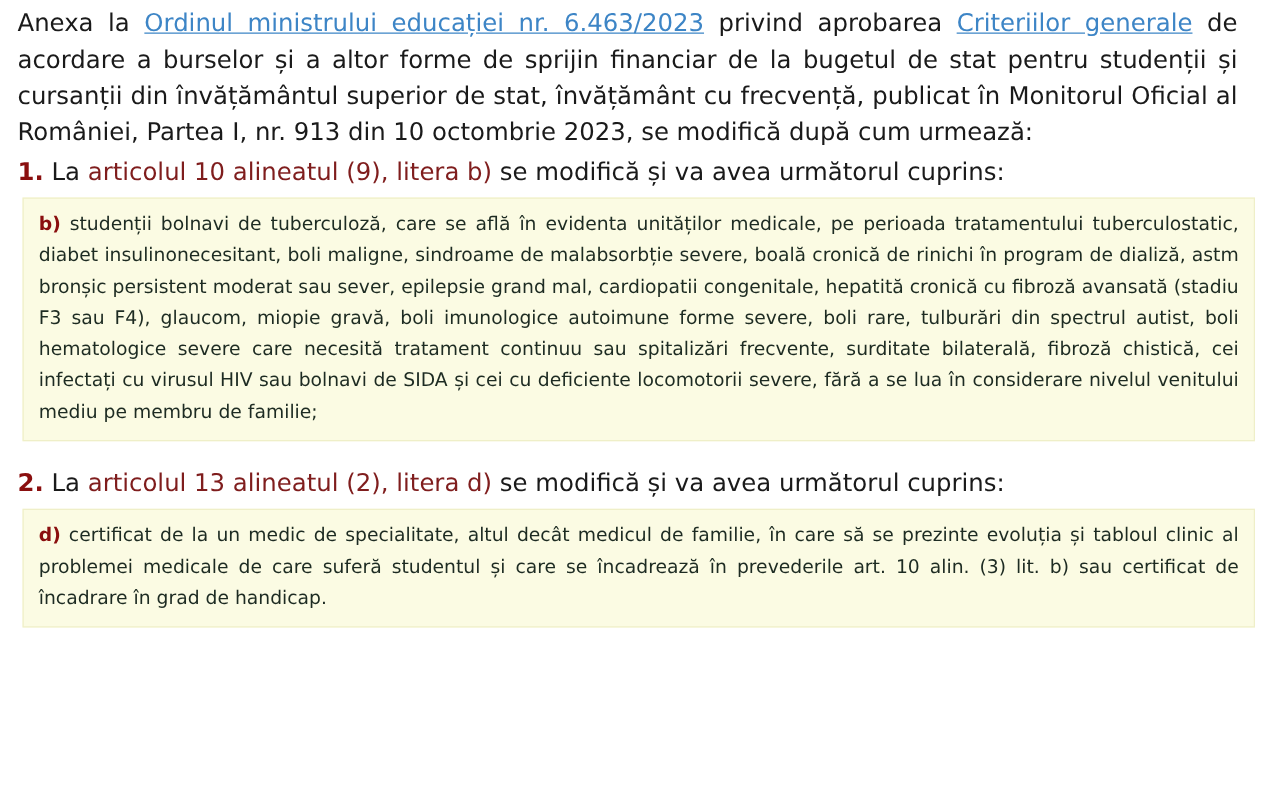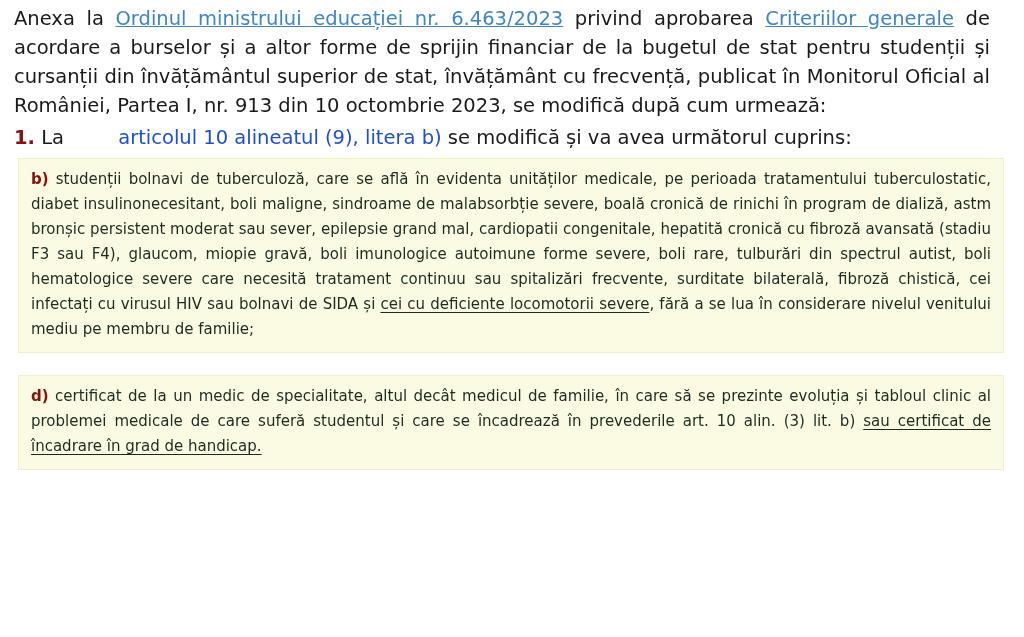--- a/index.html
+++ b/index.html
@@ -39,43 +39,41 @@
     line-height: 29px;
     text-align: justify;
     text-justify: inter-word;
     margin: 3px 0 2px 0;
   }
   .lead .num {
     font-weight: bold;
     color: #8a0f0f;
   }
   .lead .ref {
-    color: #1d4ed8;
-    margin-left: 48px;
+    color: #7f1d1d;
   }
   
   .quote {
     background: #fbfbe3;
     border: 1px solid #efefc8;
     box-sizing: border-box;
     padding: 8px 12px 10px 12px;
     font-size: 15px;
     line-height: 25px;
     text-align: justify;
     text-justify: inter-word;
     color: #1d2b22;
     margin: 6px 0 10px 4px;
     width: 986px;
   }
   .quote .letter {
     color: #8a0f0f;
     font-weight: bold;
   }
   .uline {
-    text-decoration: underline;
     text-underline-offset: 3px;
   }
   .spacer-sm { height: 6px; }
 </style>
 </head>
 <body>
 
 <div class="page">
 
   <p class="intro">
@@ -86,18 +84,22 @@
     <span class="num">1.</span>
     <span>La </span><span class="ref">articolul 10 alineatul (9), litera b)</span><span> se modifică și va avea următorul cuprins:</span>
   </p>
 
   <div class="quote">
     <span class="letter">b)</span><span> studenții bolnavi de tuberculoză, care se află în evidenta unităților medicale, pe perioada tratamentului tuberculostatic, diabet insulinonecesitant, boli maligne, sindroame de malabsorbție severe, boală cronică de rinichi în program de dializă, astm bronșic persistent moderat sau sever, epilepsie grand mal, cardiopatii congenitale, hepatită cronică cu fibroză avansată (stadiu F3 sau F4), glaucom, miopie gravă, boli imunologice autoimune forme severe, boli rare, tulburări din spectrul autist, boli hematologice severe care necesită tratament continuu sau spitalizări frecvente, surditate bilaterală, fibroză chistică, cei infectați cu virusul HIV sau bolnavi de SIDA și </span><span class="uline">cei cu deficiente locomotorii severe</span><span>, fără a se lua în considerare nivelul venitului mediu pe membru de familie;</span>
   </div>
 
   <div class="spacer-sm"></div>
 
+  <p class="lead">
+    <span class="num">2.</span>
+    <span>La </span><span class="ref">articolul 13 alineatul (2), litera d)</span><span> se modifică și va avea următorul cuprins:</span>
+  </p>
 
   <div class="quote">
     <span class="letter">d)</span><span> certificat de la un medic de specialitate, altul decât medicul de familie, în care să se prezinte evoluția și tabloul clinic al problemei medicale de care suferă studentul și care se încadrează în prevederile art. 10 alin. (3) lit. b) </span><span class="uline">sau certificat de încadrare în grad de handicap.</span><span></span>
   </div>
 
 </div>
 
 </body></html>

